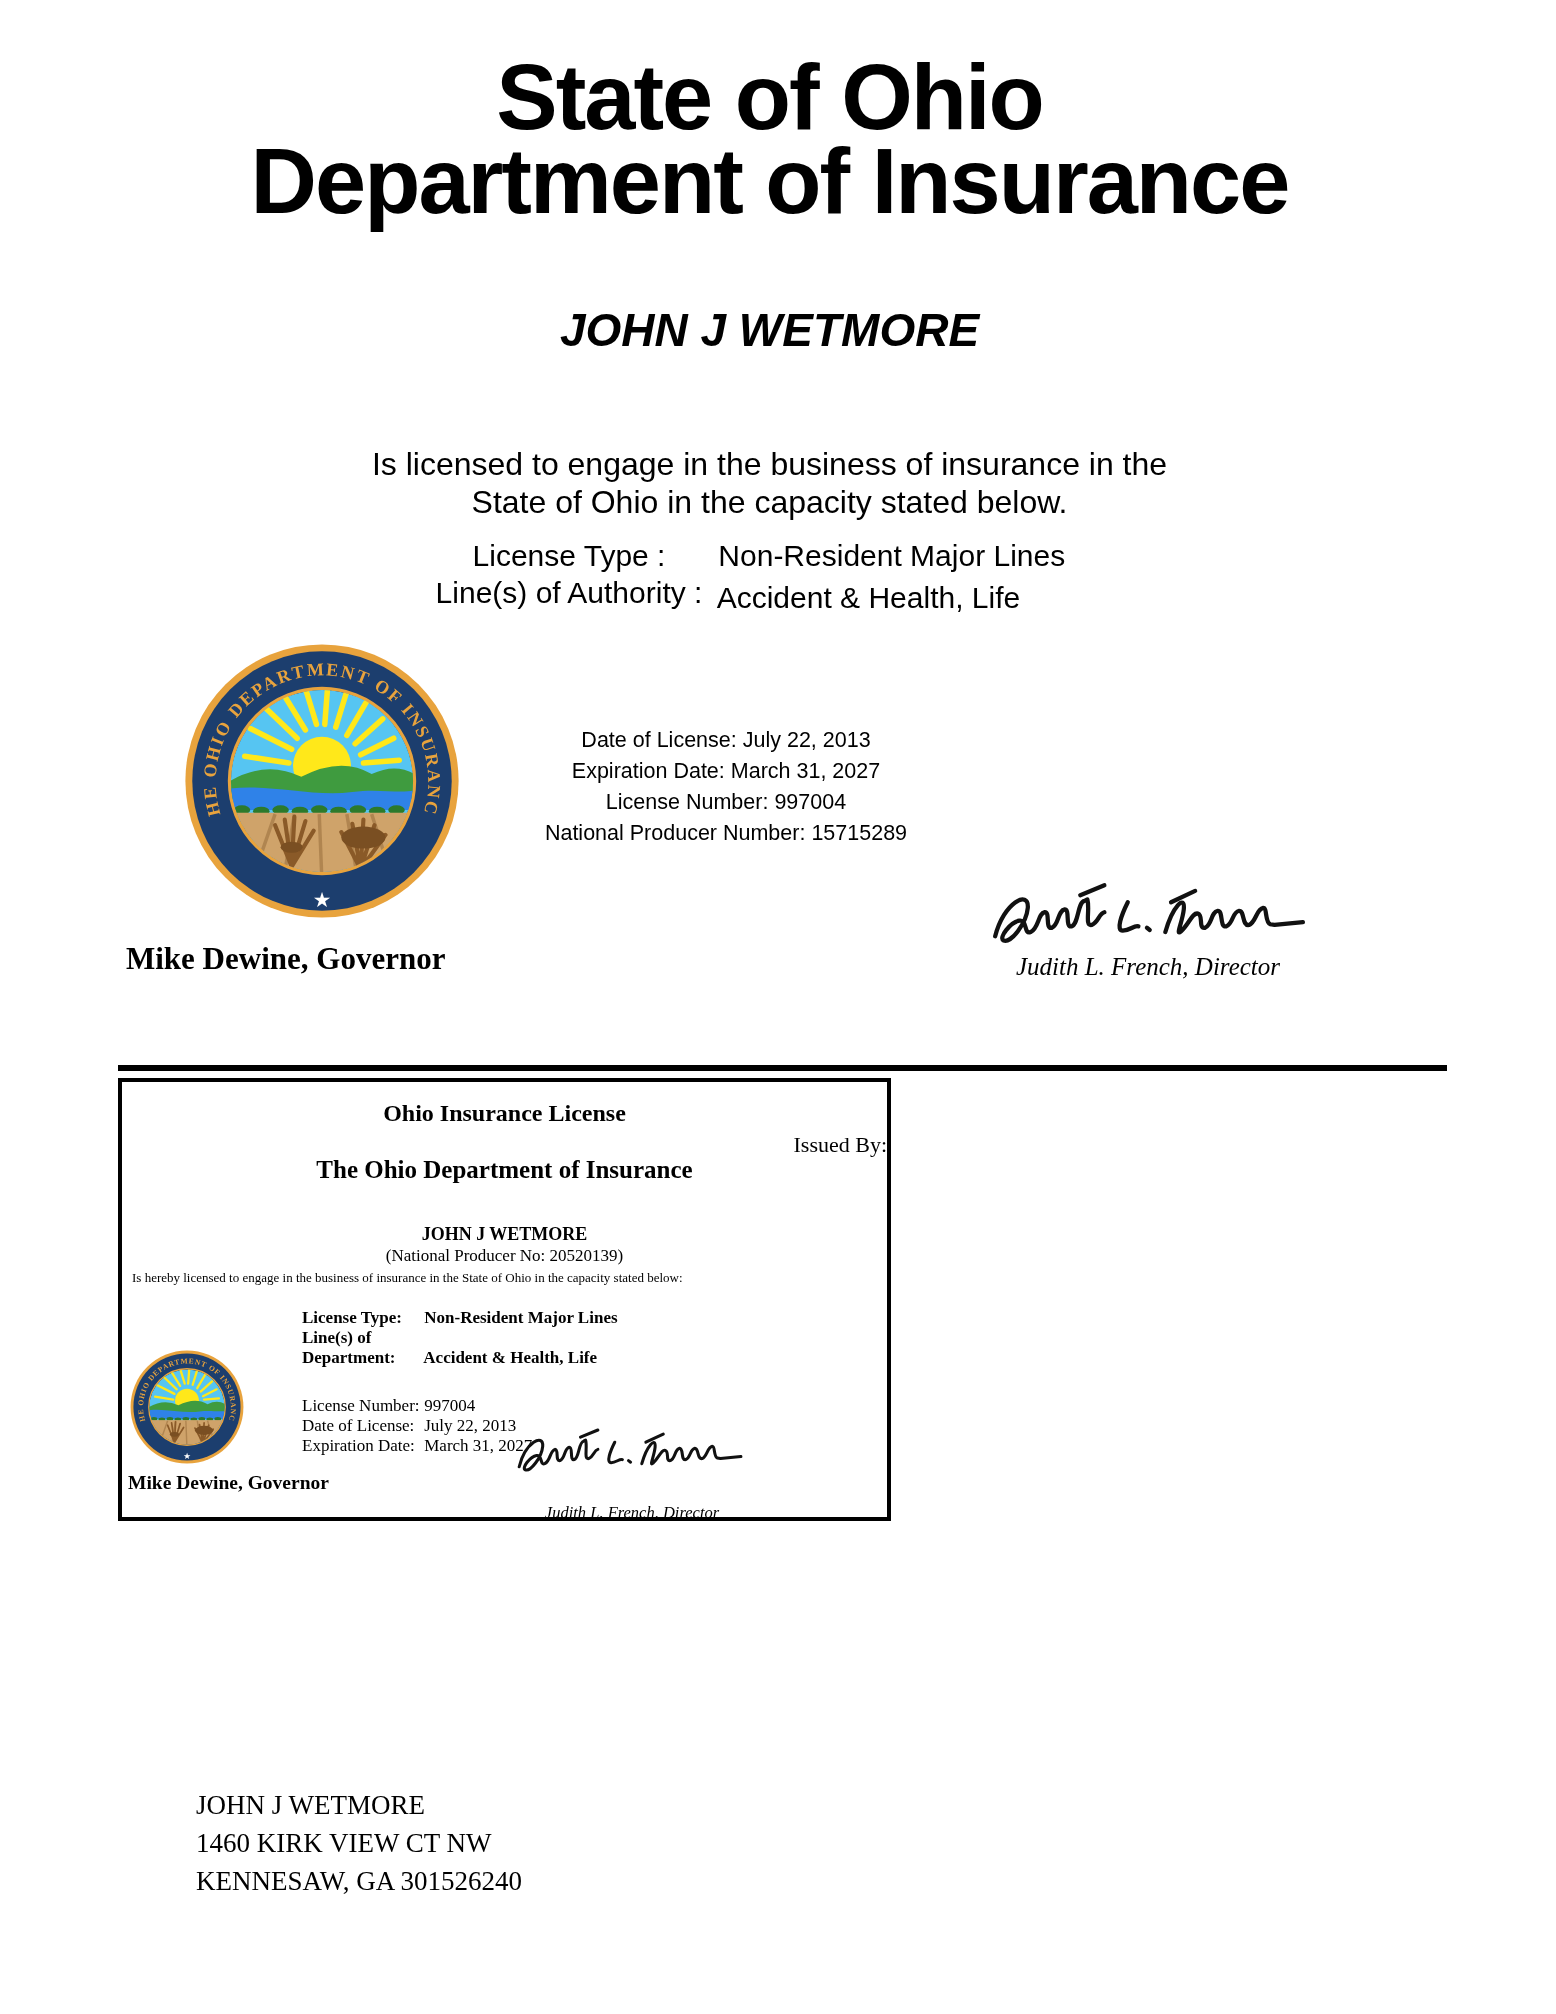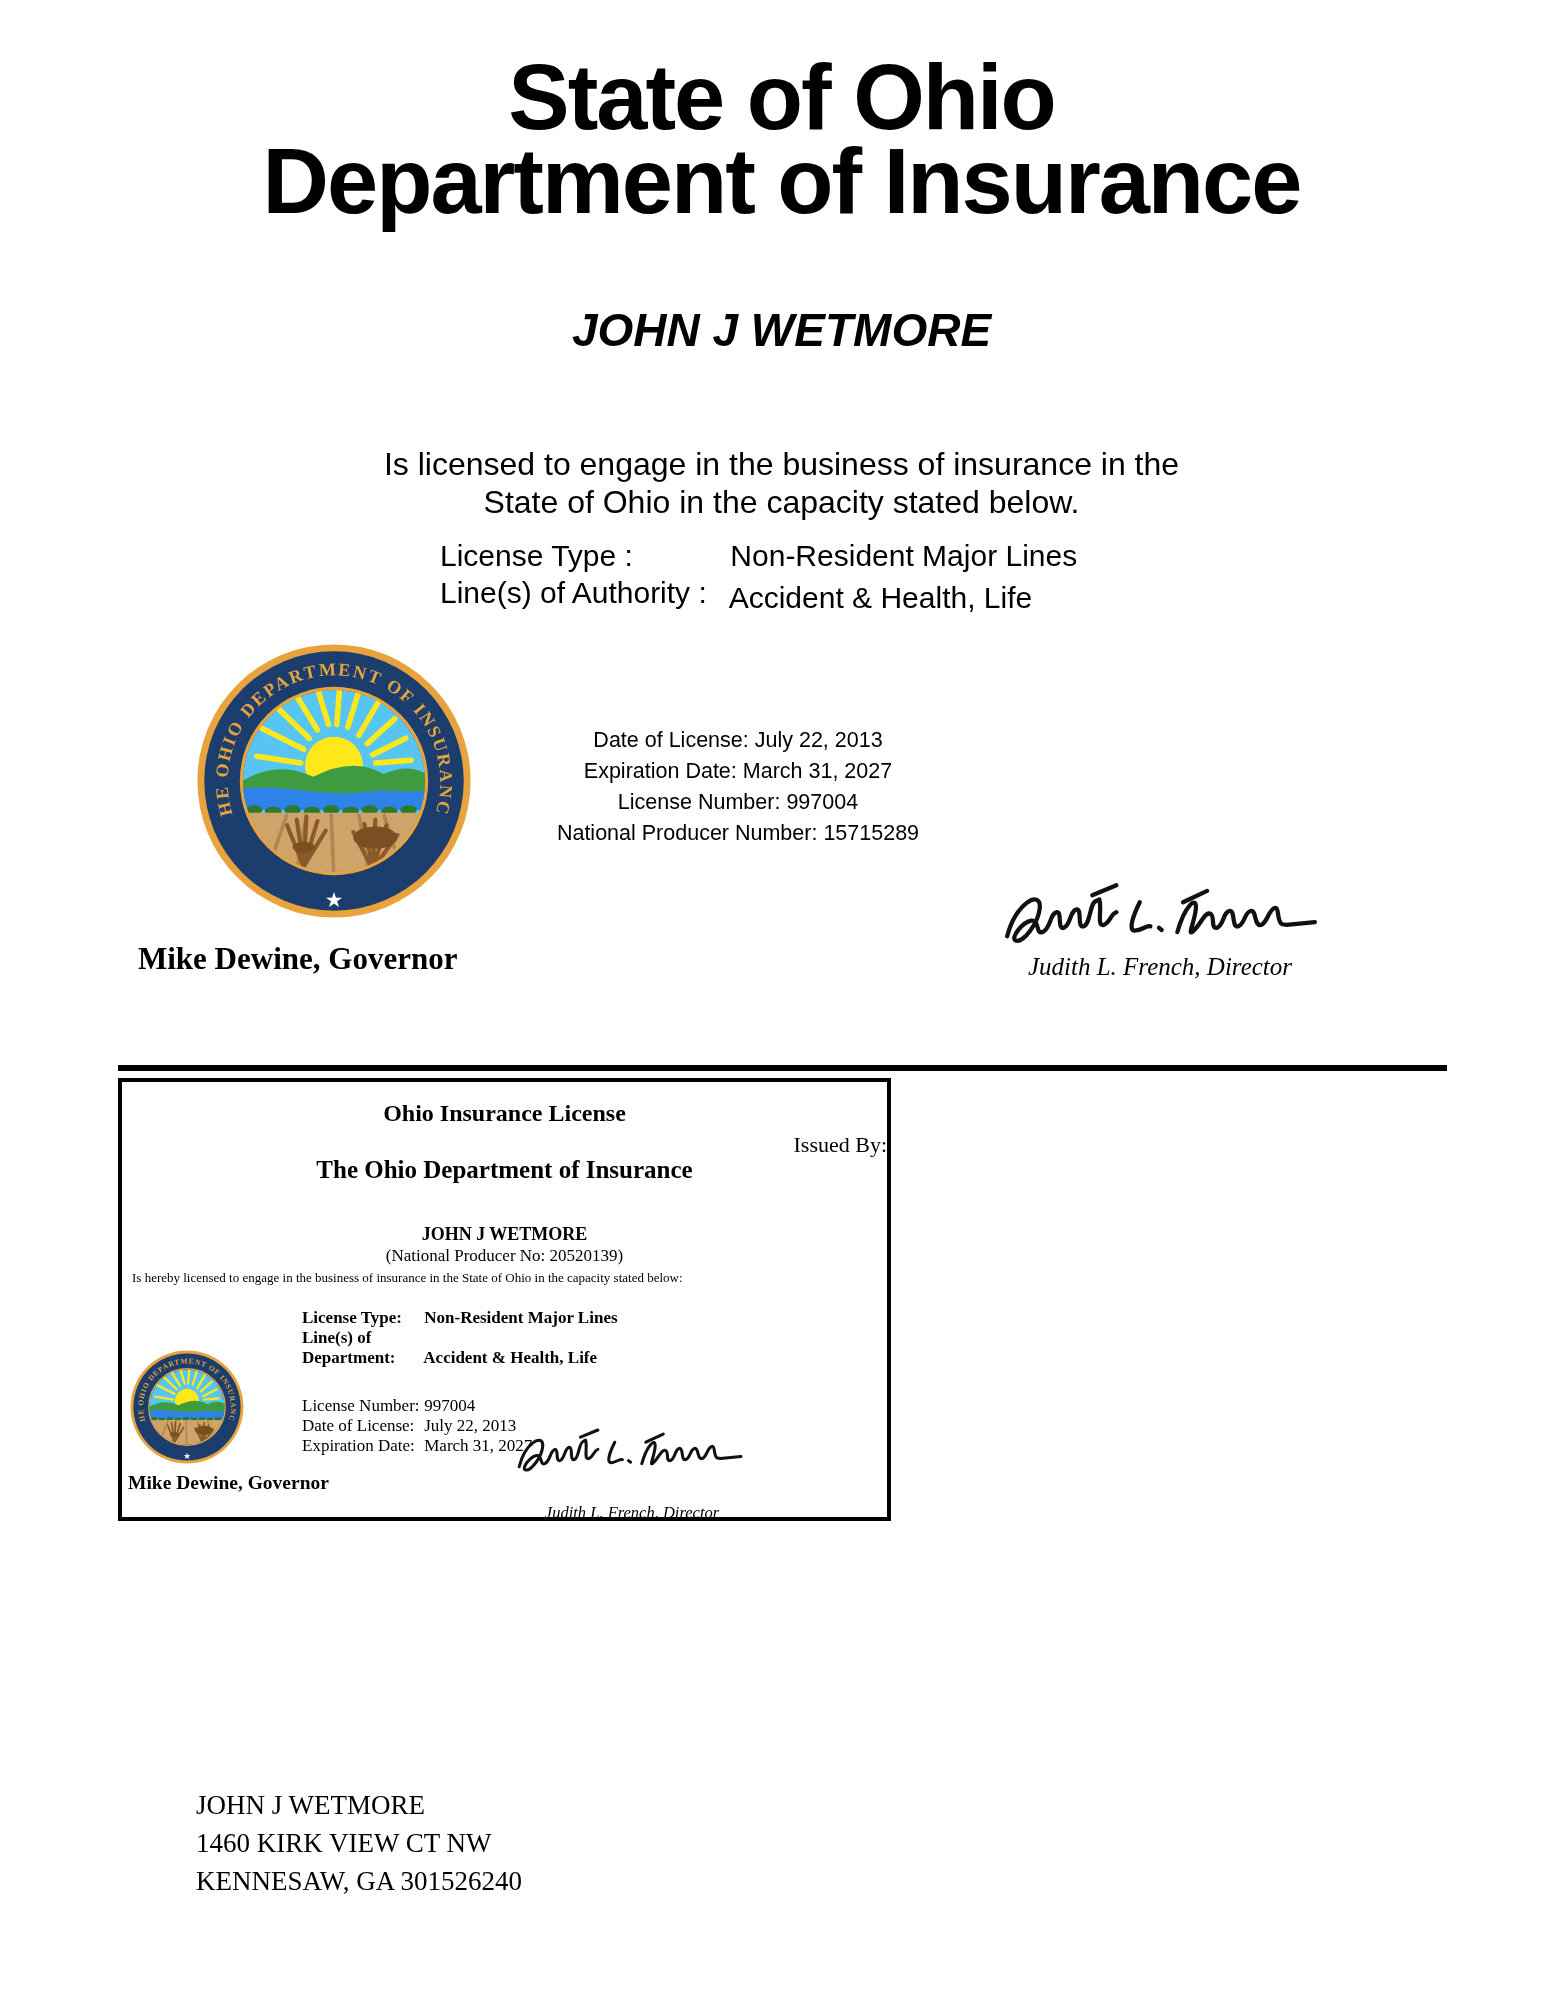--- a/index.html
+++ b/index.html
@@ -1,29 +1,29 @@
 <!DOCTYPE html>
 <html><head>
 <meta charset="utf-8">
 <style>
   html,body{margin:0;padding:0;background:#ffffff;}
   #page{position:relative;width:1556px;height:2014px;background:#ffffff;overflow:hidden;
         font-family:"Liberation Sans", sans-serif;color:#000;}
   .abs{position:absolute;}
 
   
-  #certificate{left:120px;top:45px;width:1323px;height:1012px;
+  #certificate{left:108px;top:45px;width:1323px;height:1012px;
 ardboard    border:5px solid #000;border-bottom-width:13px;box-sizing:border-box;background:#fff;}
   .cert-title{left:0;top:10px;width:100%;text-align:center;font-weight:bold;
               font-size:92px;line-height:84px;letter-spacing:-2px;}
   .cert-name{left:0;top:258px;width:100%;text-align:center;font-weight:bold;font-style:italic;
              font-size:46px;letter-spacing:0px;}
   .cert-statement{left:0;top:400px;width:100%;text-align:center;font-size:32px;line-height:38px;}
   .cert-typerows{left:320px;top:492px;font-size:30px;line-height:37px;}
-  .cert-typerows .lbl{display:inline-block;width:282px;}
+  .cert-typerows .lbl{display:inline-block;width:282px;text-align:center;}
   .cert-typerows .val2{position:relative;top:5px;}
   .cert-details{left:238px;top:680px;width:760px;text-align:center;font-size:21.5px;line-height:31px;}
   .cert-seal{left:76px;top:598px;width:276px;height:276px;}
   .cert-sig{left:810px;top:836px;width:455px;height:78px;}
   .cert-director{left:820px;top:908px;width:440px;text-align:center;
                  font-family:"Liberation Serif", serif;font-style:italic;font-size:25px;}
   .cert-governor{left:18px;top:896px;font-family:"Liberation Serif", serif;font-weight:bold;font-size:31px;}
 
   
   #divider{left:118px;top:1065px;width:1329px;height:6px;background:#000;}

